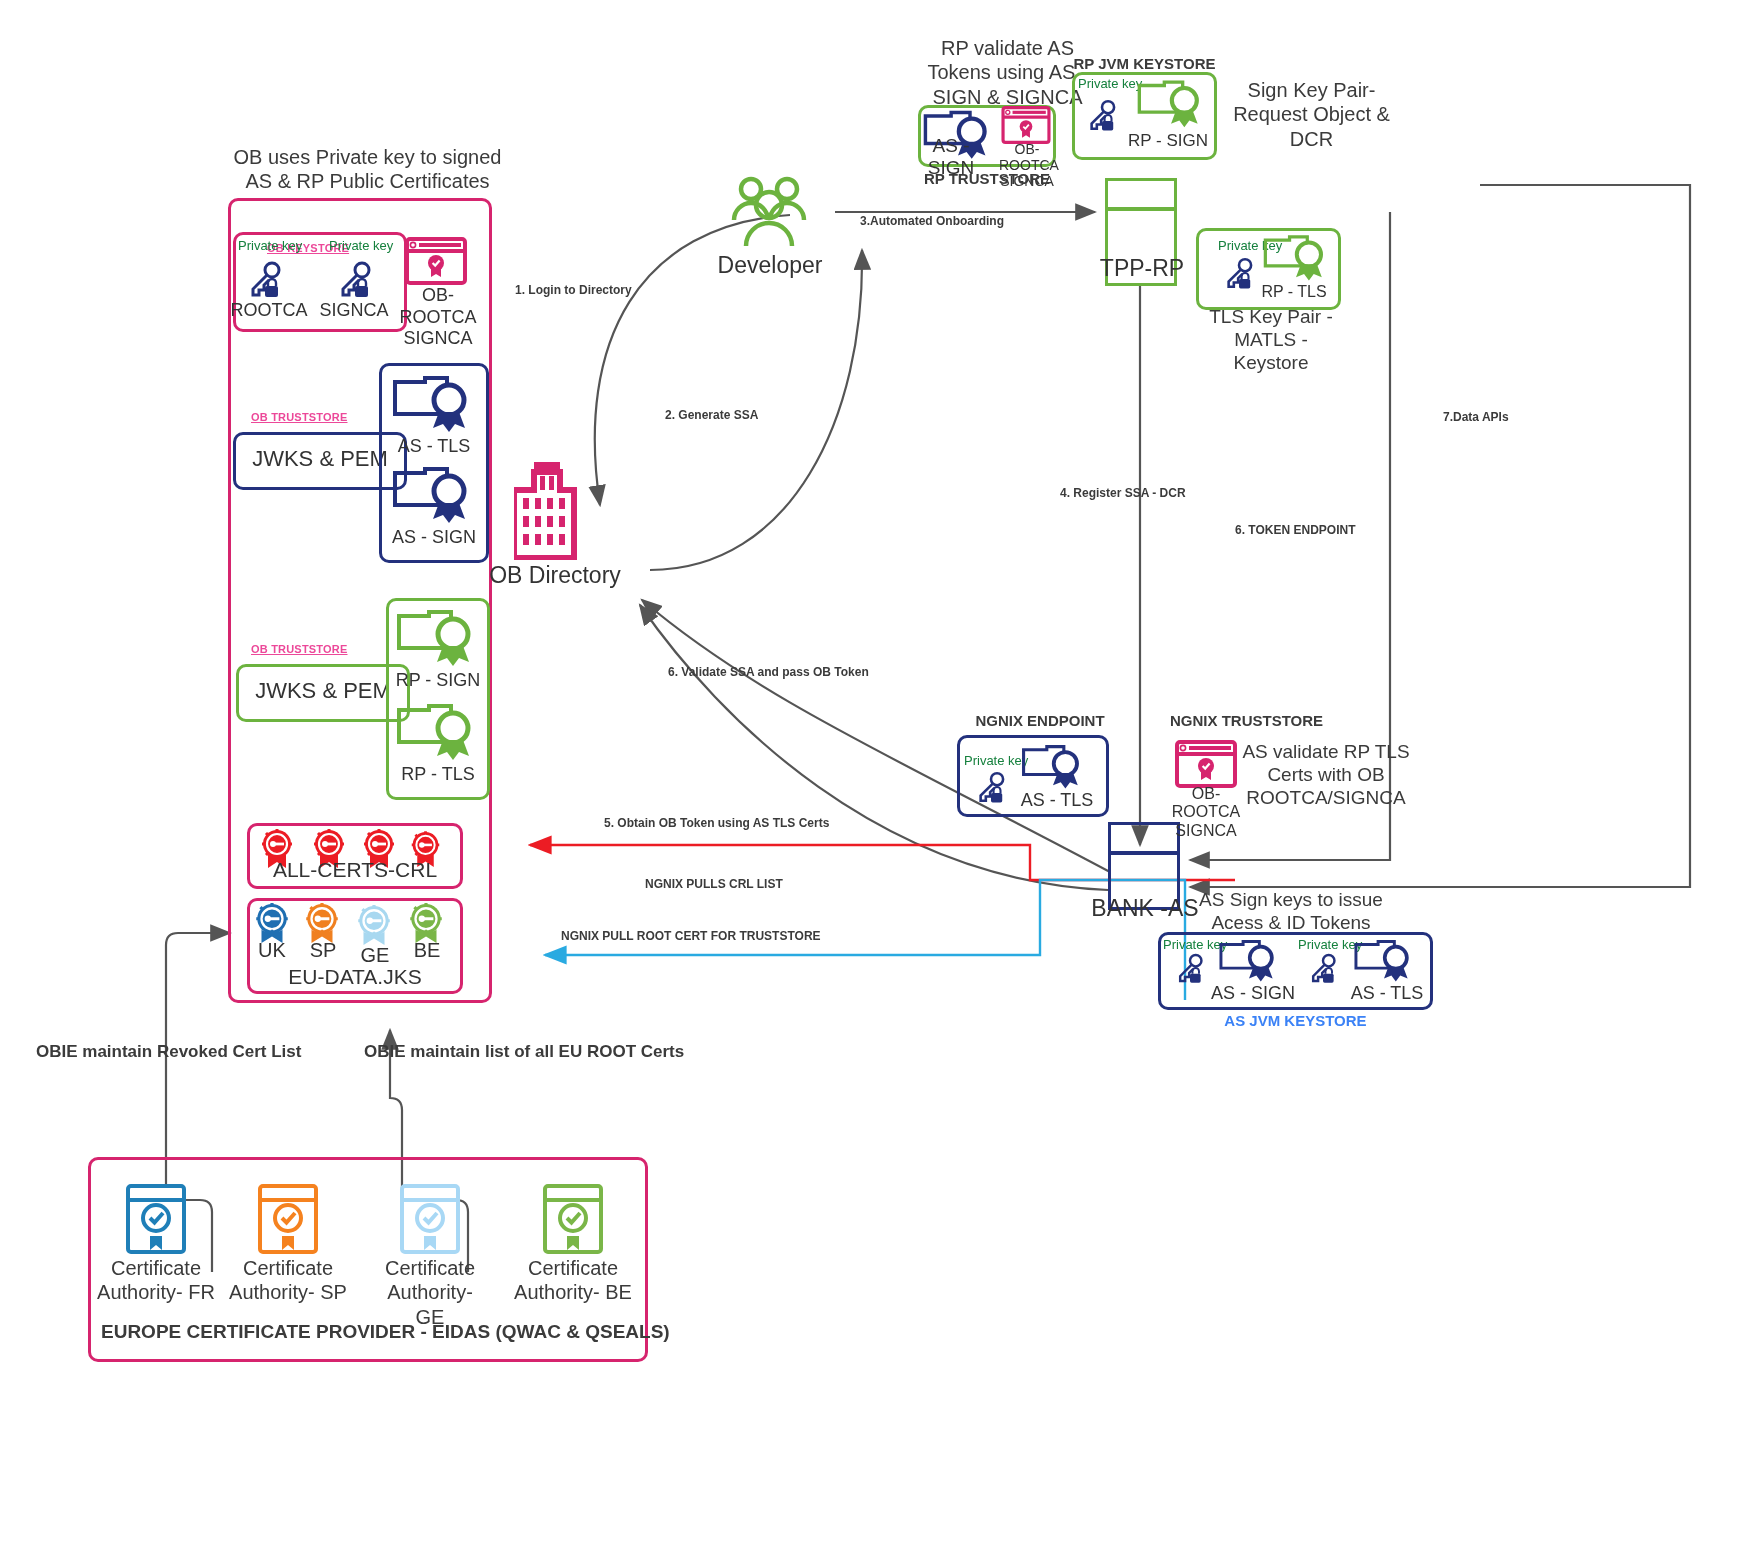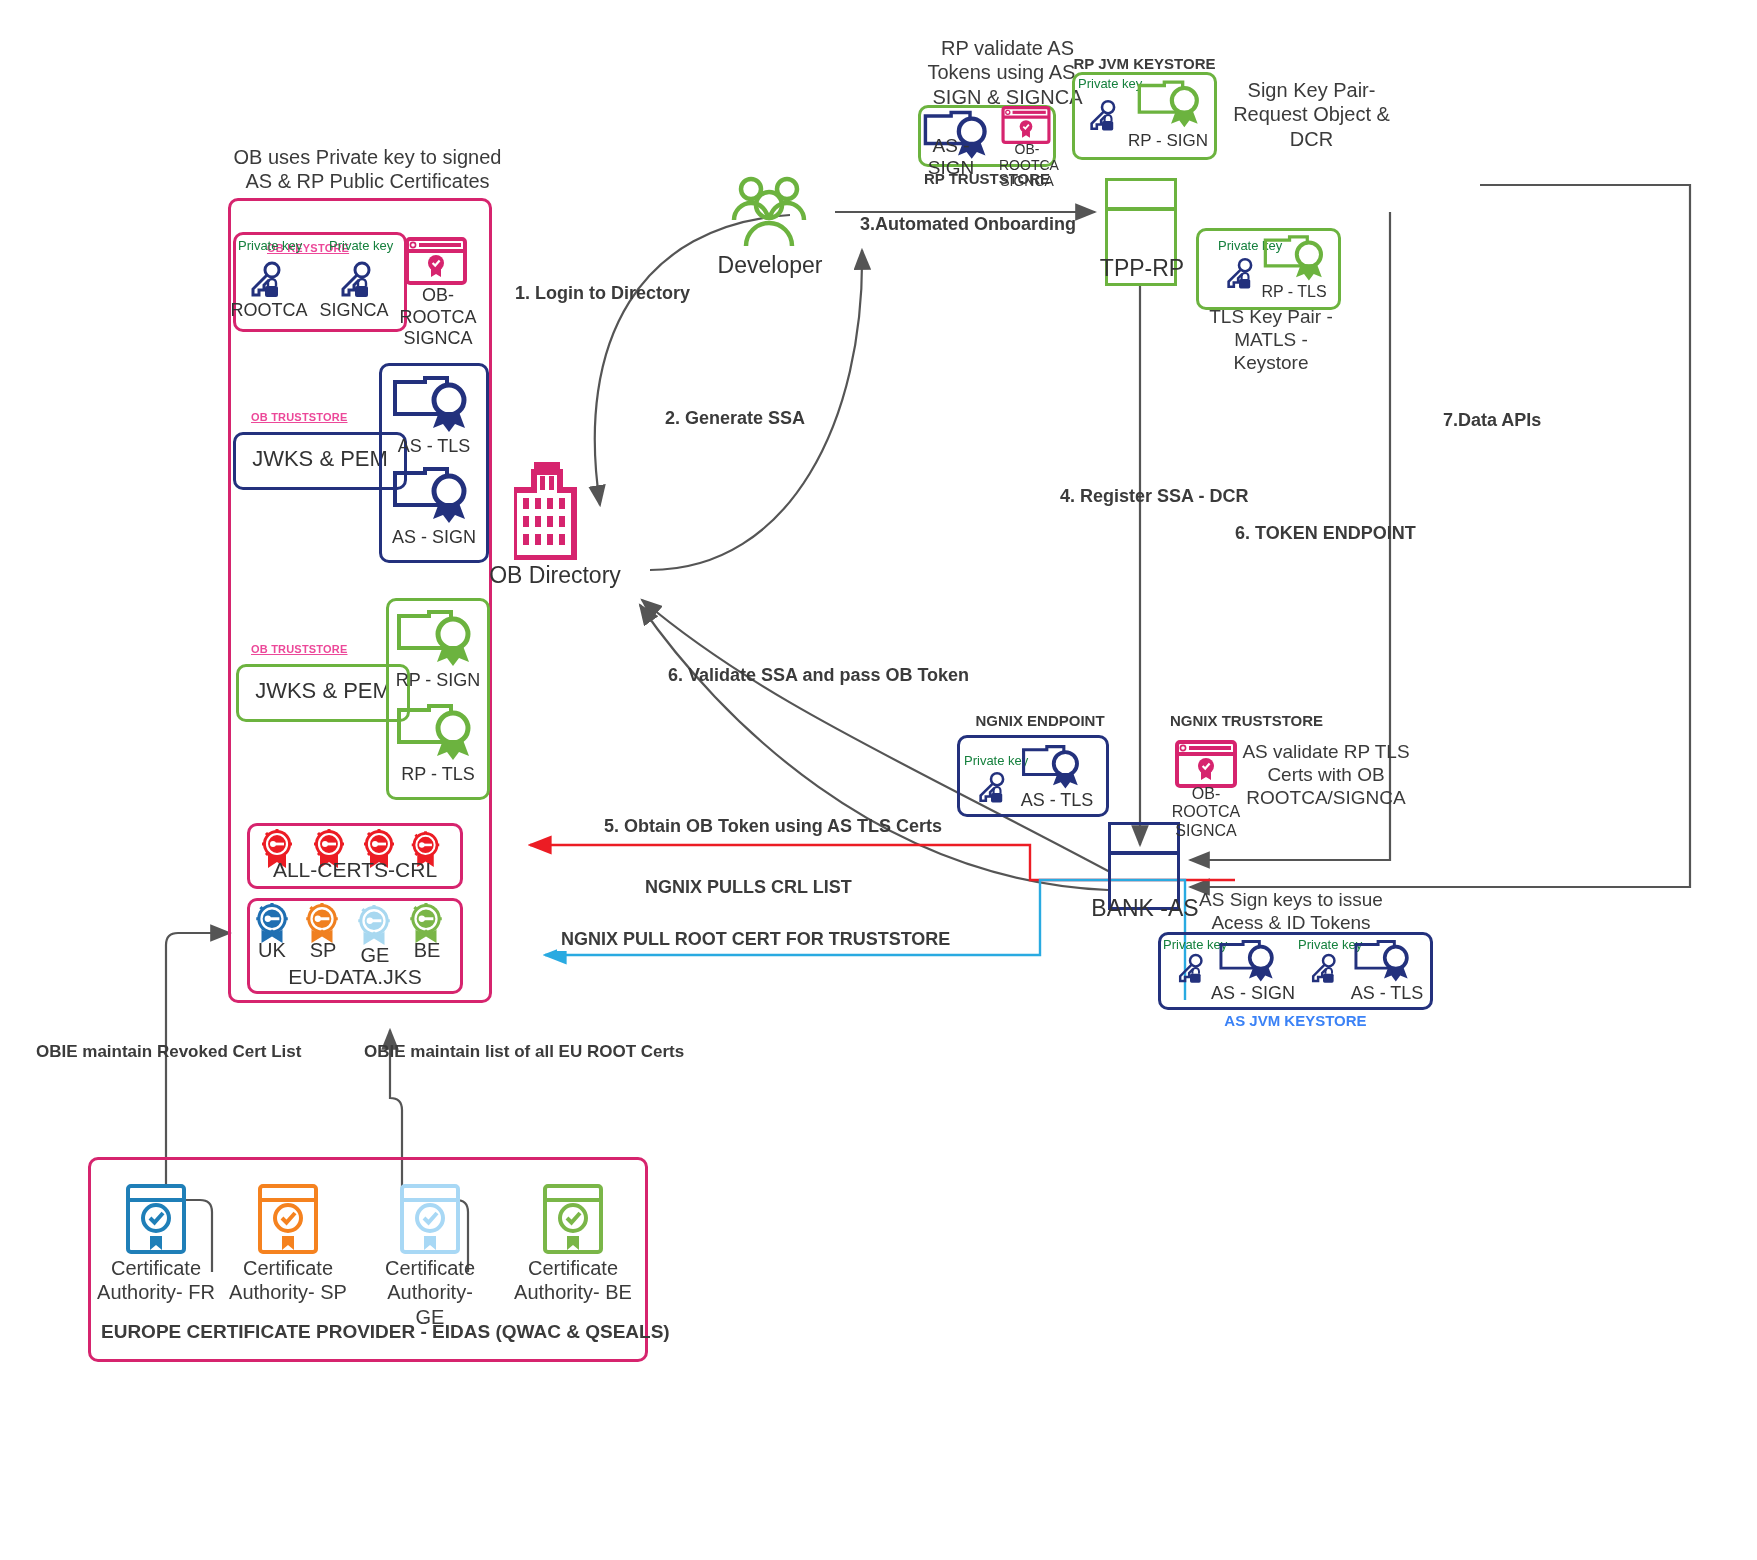--- a/index.html
+++ b/index.html
@@ -10,21 +10,21 @@
   .txt{position:absolute;box-sizing:border-box;line-height:1.22;white-space:pre-line;}
   .center{text-align:center;}
   .bold{font-weight:bold;}
   .b-pink{border:3px solid #d6246e;}
   .b-navy{border:3px solid #23317d;}
   .b-green{border:3px solid #6cb33f;}
   .rnd{border-radius:10px;}
   
   .lbl-20{font-size:20px;}
   .lbl-19{font-size:19px;}
-  .lbl-18{font-size:18px;}
+  .lbl-18{font-size:12px;}
   .lbl-17{font-size:17px;}
   .lbl-15{font-size:15px;}
   
   .pk{font-size:13px;color:#15803d;position:absolute;}
   .storetitle{position:absolute;font-weight:bold;font-size:11px;color:#ec4899;background:#fff;padding:0 5px;letter-spacing:.2px;text-decoration:underline;}
   .icon{position:absolute;}
   .cap{position:absolute;text-align:center;font-size:18px;color:#333;}
   .cap-s{position:absolute;text-align:center;font-size:14px;color:#333;line-height:1.15;}
 </style>
 </head>

